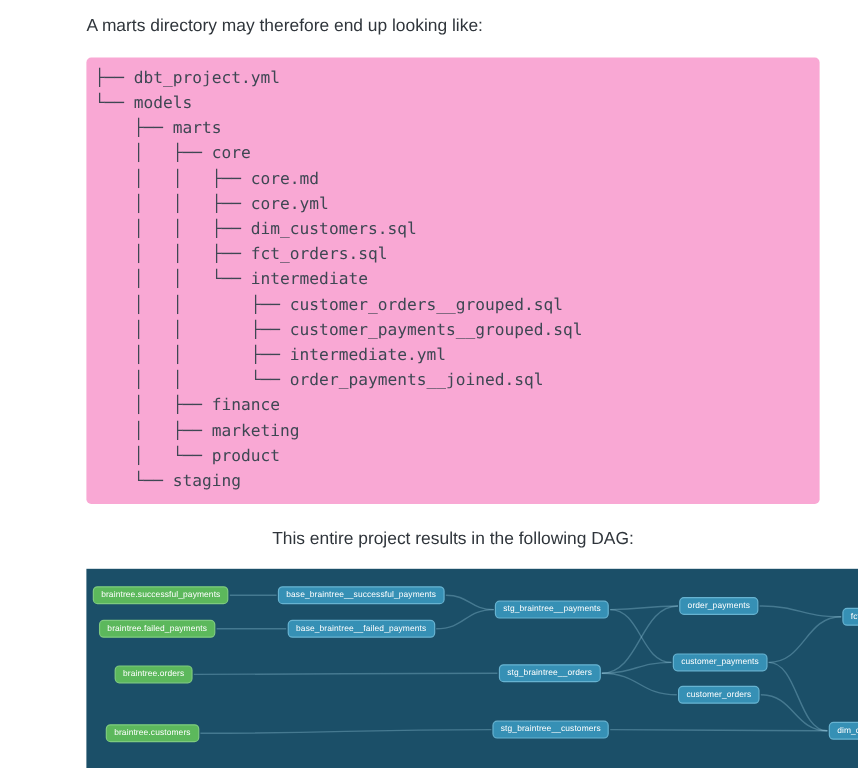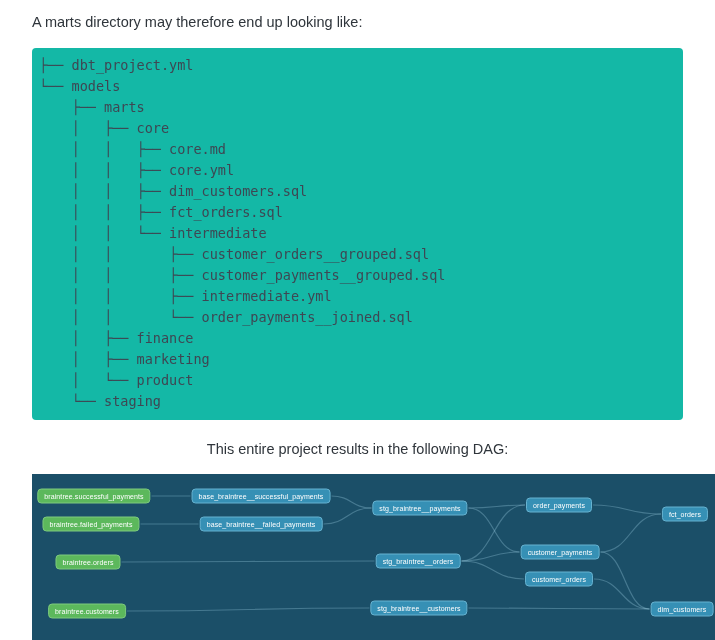--- a/index.html
+++ b/index.html
@@ -4,29 +4,29 @@
 <style>
   * { box-sizing: border-box; }
   html, body { margin: 0; padding: 0; background: #ffffff; }
   body {
     width: 715px;
     height: 640px;
     font-family: "Liberation Sans", sans-serif;
     color: #30363c;
     overflow: hidden;
   }
-  main { padding: 0 32px; }
+  main { padding: 0 32px; margin-left: 40px; }
   .para {
     font-size: 14.5px;
     line-height: 1.35;
     color: #2f353b;
     margin: 13px 0 15px 0;
   }
   .code-block {
-    background: #14b8a6;
+    background: #f9a8d4;
     border-radius: 4px;
     margin: 0 0 20px 0;
     padding: 7px 16px 8px 7px;
     font-family: "DejaVu Sans Mono", monospace;
     font-size: 13.5px;
     line-height: 21px;
     color: #3e4753;
     white-space: pre;
     overflow: hidden;
   }

